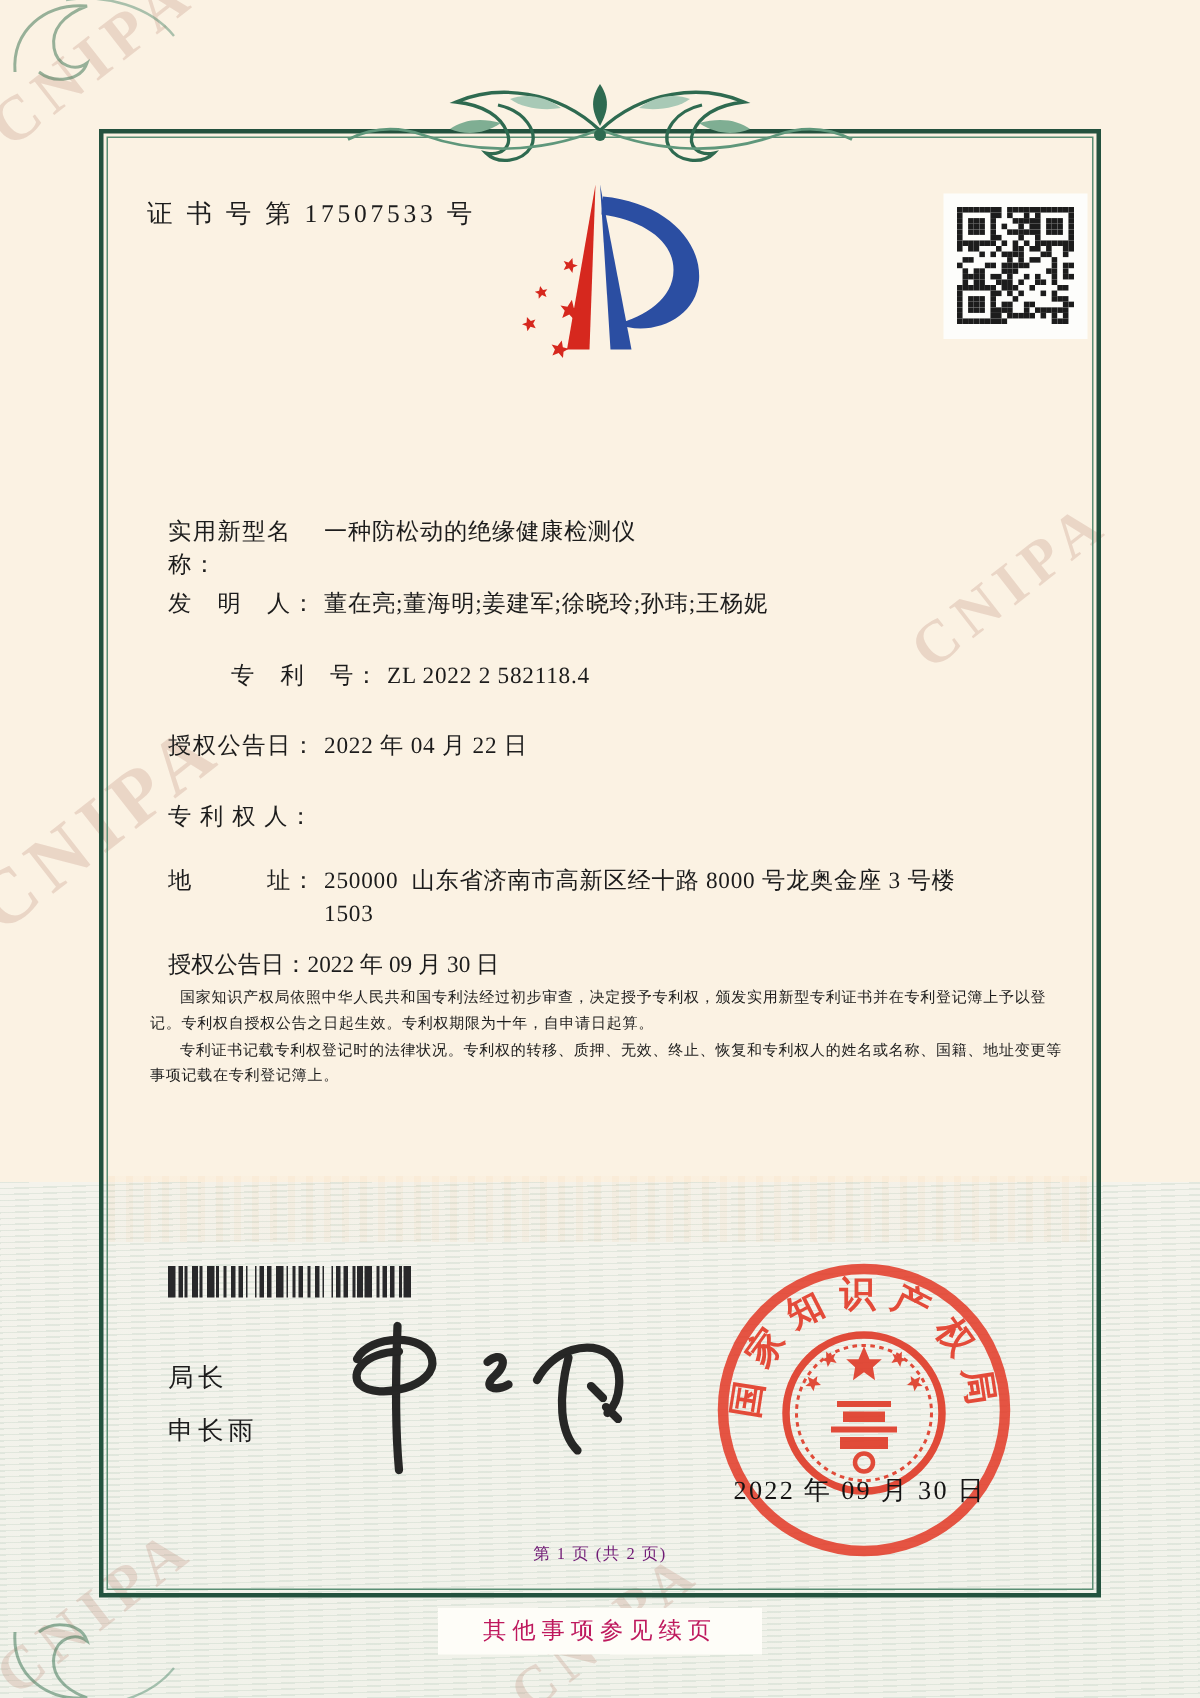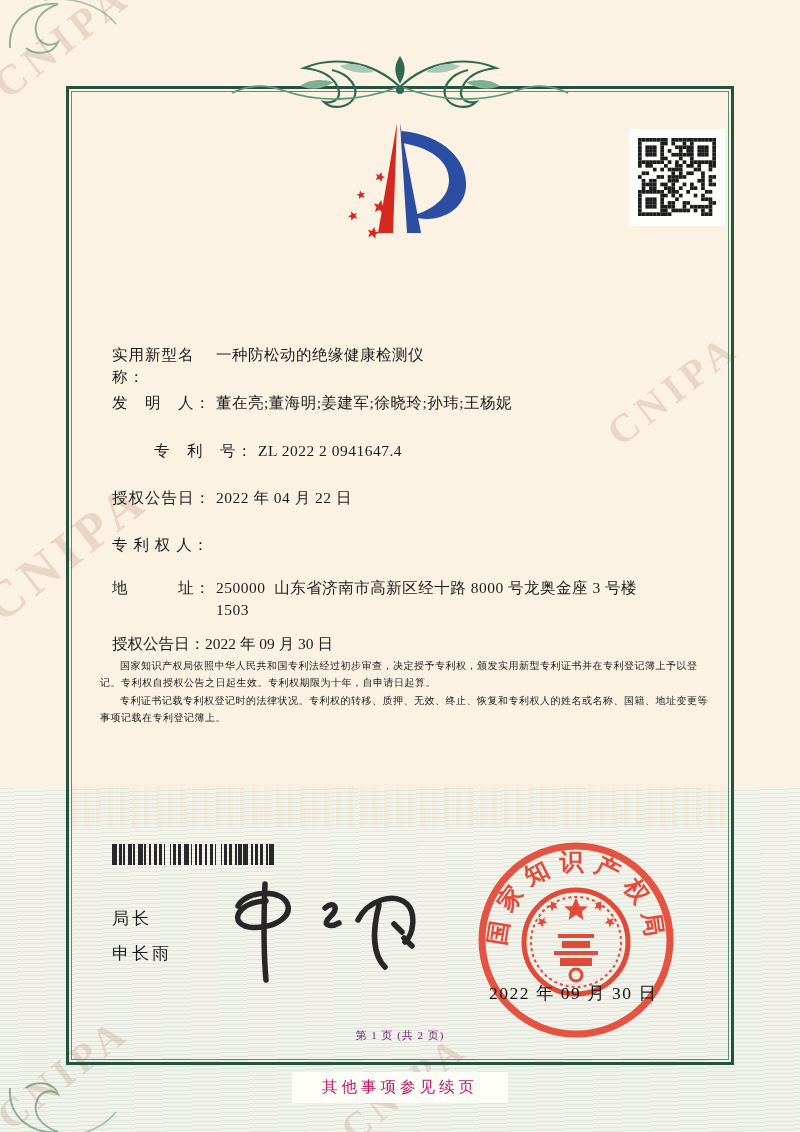--- a/index.html
+++ b/index.html
@@ -102,20 +102,21 @@
       </g>
     </defs>
     <use href="#orn-half"></use>
     <use href="#orn-half" transform="translate(340,0) scale(-1,1)"></use>
     <path d="M170,10 C162,22 166,30 170,38 C174,30 178,22 170,10 Z" fill="#2e6a50"></path>
     <circle cx="170" cy="44" r="4" fill="#2e6a50"></circle>
   </svg>
 
   <div class="content">
 
+    <div class="cert-no">证 书 号 第 17507533 号</div>
 
     <div class="qr-box">
       <svg id="qr-svg" width="78" height="78">
           <rect width="78" height="78" fill="#fdfdfb"></rect>
           <rect x="0.0" y="0.0" width="3.7" height="3.7" fill="#1c1c1c"></rect>
           <rect x="3.7" y="0.0" width="3.7" height="3.7" fill="#1c1c1c"></rect>
           <rect x="7.4" y="0.0" width="3.7" height="3.7" fill="#1c1c1c"></rect>
           <rect x="11.1" y="0.0" width="3.7" height="3.7" fill="#1c1c1c"></rect>
           <rect x="14.9" y="0.0" width="3.7" height="3.7" fill="#1c1c1c"></rect>
           <rect x="18.6" y="0.0" width="3.7" height="3.7" fill="#1c1c1c"></rect>
@@ -374,21 +375,21 @@
       <div class="frow" style="top:0;">
         <span class="flabel">实用新型名称：</span>
         <span class="fvalue">一种防松动的绝缘健康检测仪</span>
       </div>
       <div class="frow" style="top:48px;">
         <span class="flabel">发　明　人：</span>
         <span class="fvalue">董在亮;董海明;姜建军;徐晓玲;孙玮;王杨妮</span>
       </div>
       <div class="frow" style="top:96px;margin-left:42px;">
         <span class="flabel">专　利　号：</span>
-        <span class="fvalue">ZL 2022 2 0941647.4</span>
+        <span class="fvalue">ZL 2022 2 582118.4</span>
       </div>
       <div class="frow" style="top:143px;">
         <span class="flabel">授权公告日：</span>
         <span class="fvalue">2022 年 04 月 22 日</span>
       </div>
       <div class="frow" style="top:190px;">
         <span class="flabel">专 利 权 人：</span>
       </div>
       <div class="frow" style="top:233px;">
         <span class="flabel">地　　　址：</span>

